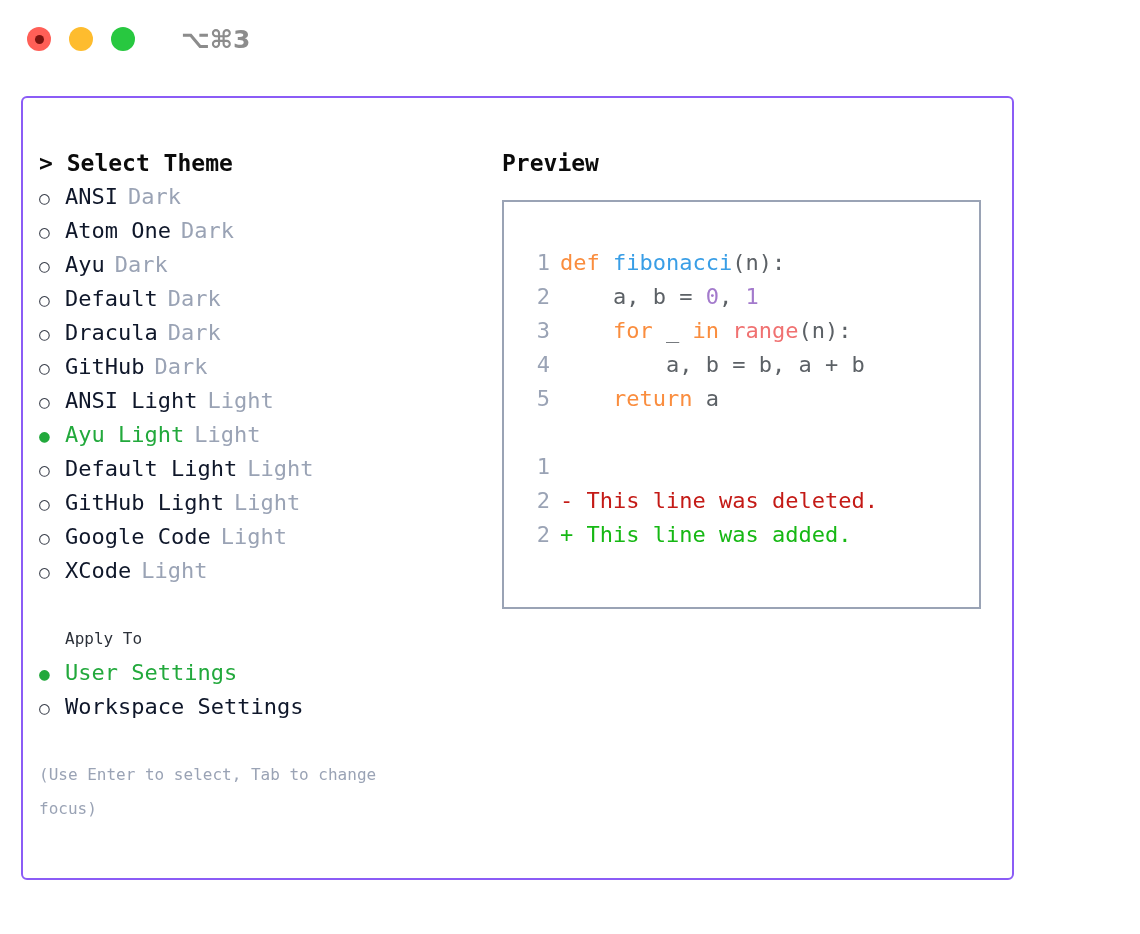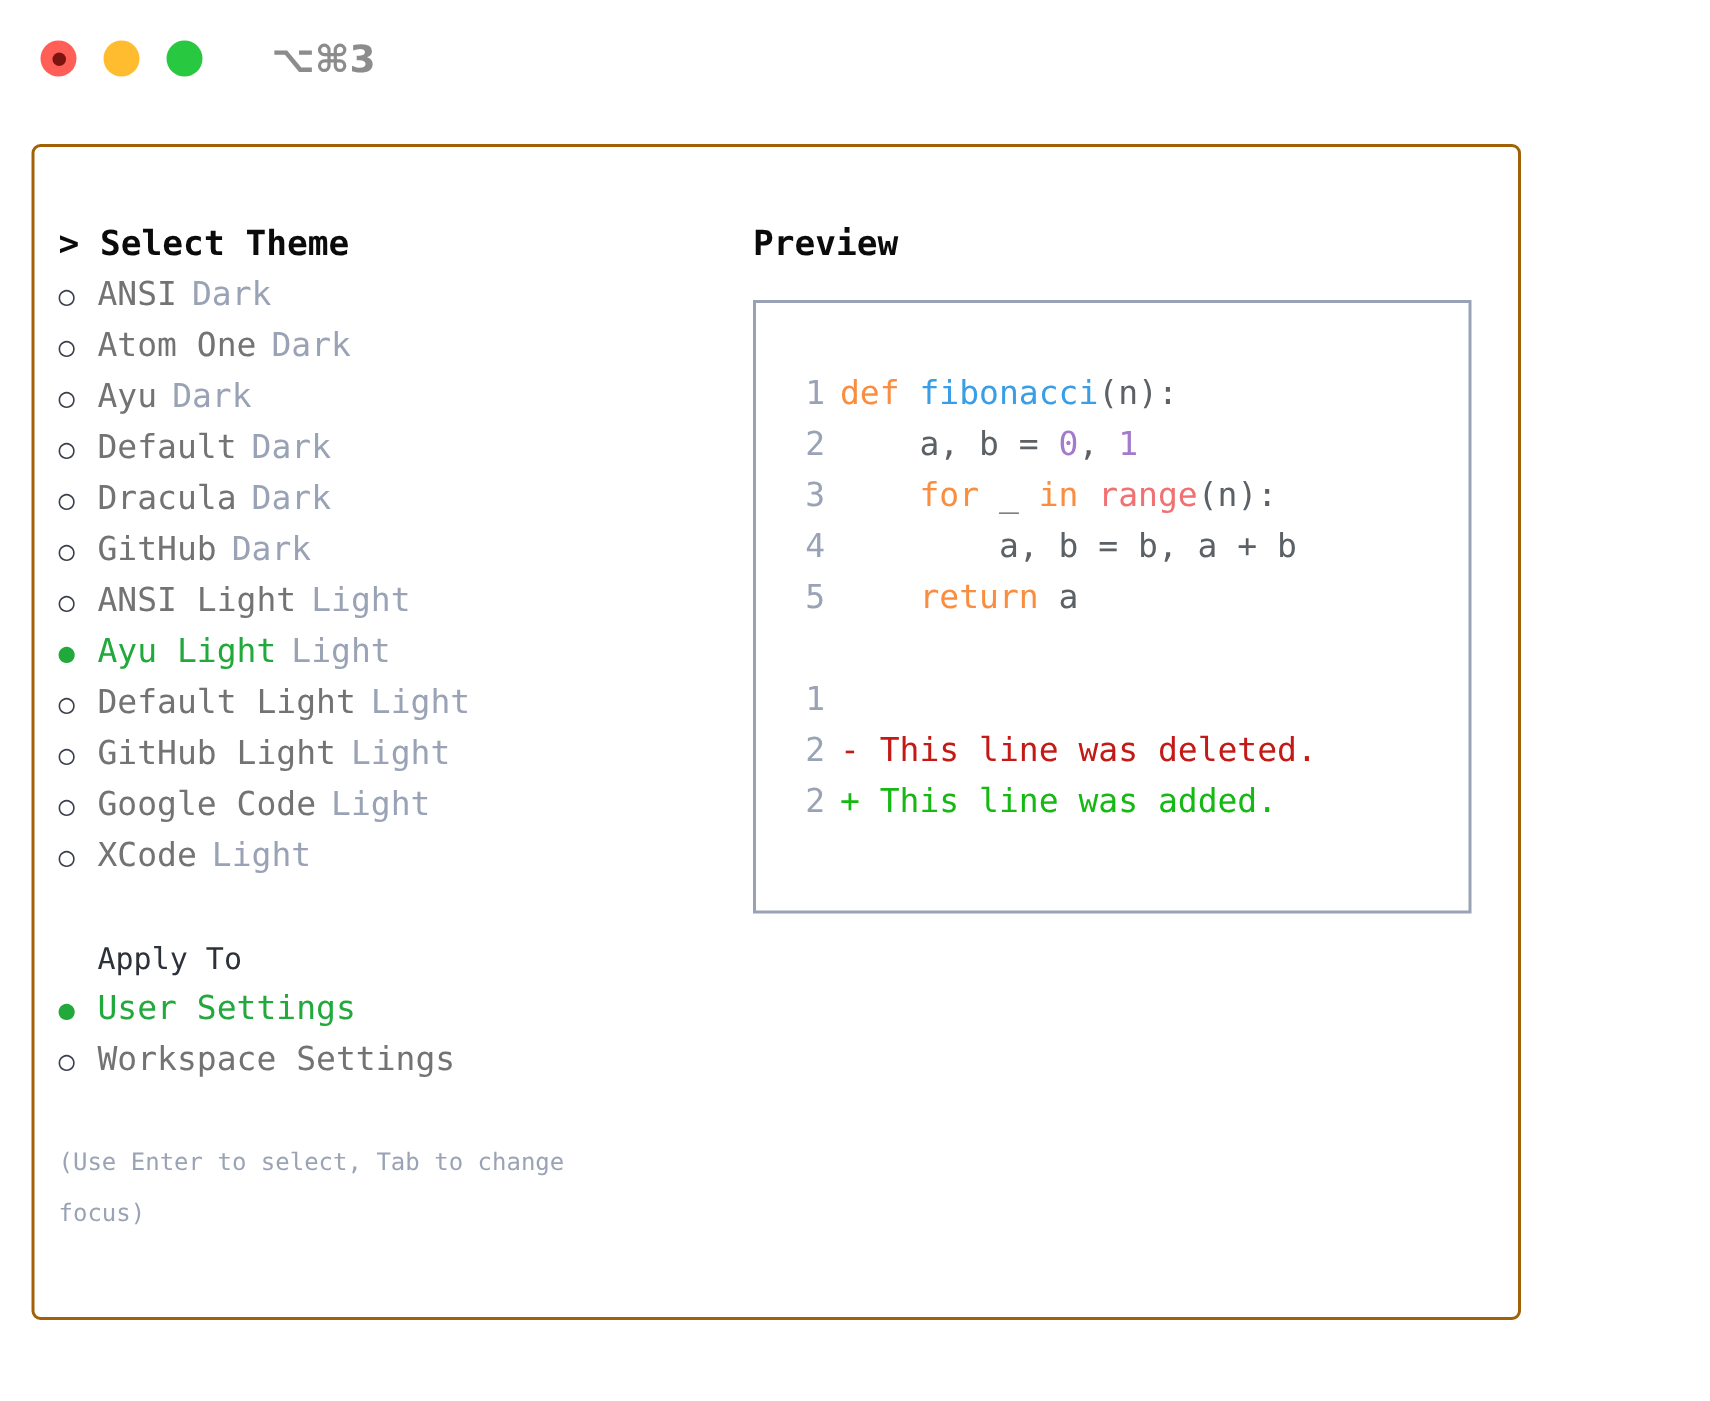--- a/index.html
+++ b/index.html
@@ -51,21 +51,21 @@
     font-weight: bold;
     letter-spacing: 0px;
     font-family: "DejaVu Sans", "Liberation Sans", sans-serif;
   }
 
   
   .panel {
     position: absolute;
     left: 21px; top: 96px;
     width: 993px; height: 784px;
-    border: 2px solid #a16207;
+    border: 2px solid #8b5cf6;
     border-radius: 6px;
     background: #ffffff;
     padding-left: 35px;
   }
 
   .col-left {
     position: absolute;
     left: 16px; top: 48px;
     width: 430px;
   }
@@ -94,26 +94,26 @@
     line-height: 34px;
     white-space: pre;
   }
   .bullet {
     width: 26px;
     flex: 0 0 26px;
     font-size: 18px;
     color: #3a3f4b;
   }
   .row.selected .bullet { color: #22a93c; }
-  .name { color: #737373; }
+  .name { color: #0f172a; }
   .row.selected .name { color: #22a93c; }
   .tag { color: #9aa3b5; margin-left: 10px; }
 
   .section-label {
-    font-size: 20px;
+    font-size: 16px;
     line-height: 34px;
     color: #2c313a;
     padding-left: 26px;
     white-space: pre;
   }
 
   .spacer-lg { height: 34px; }
   .spacer-md { height: 34px; }
 
   .hint {

